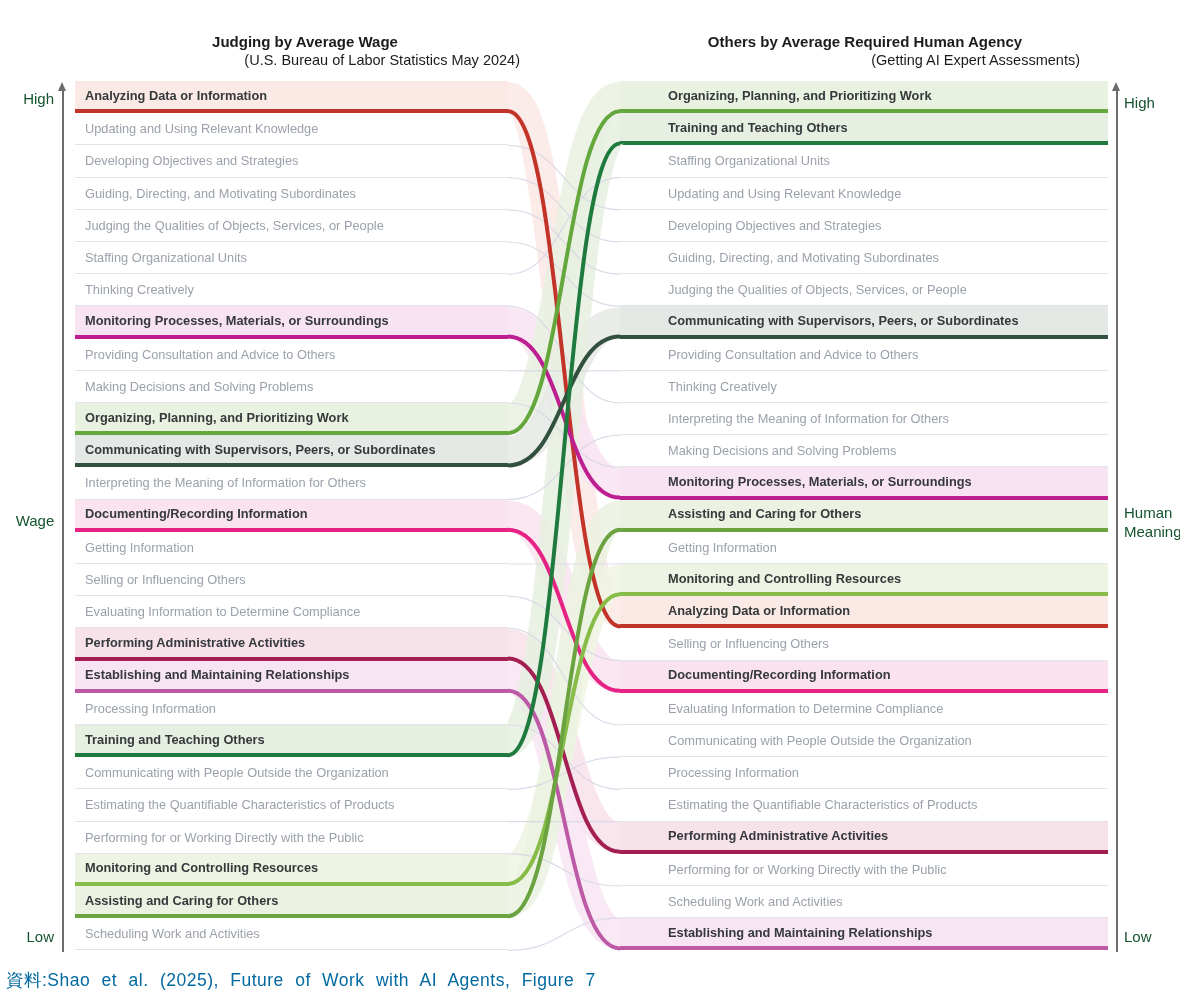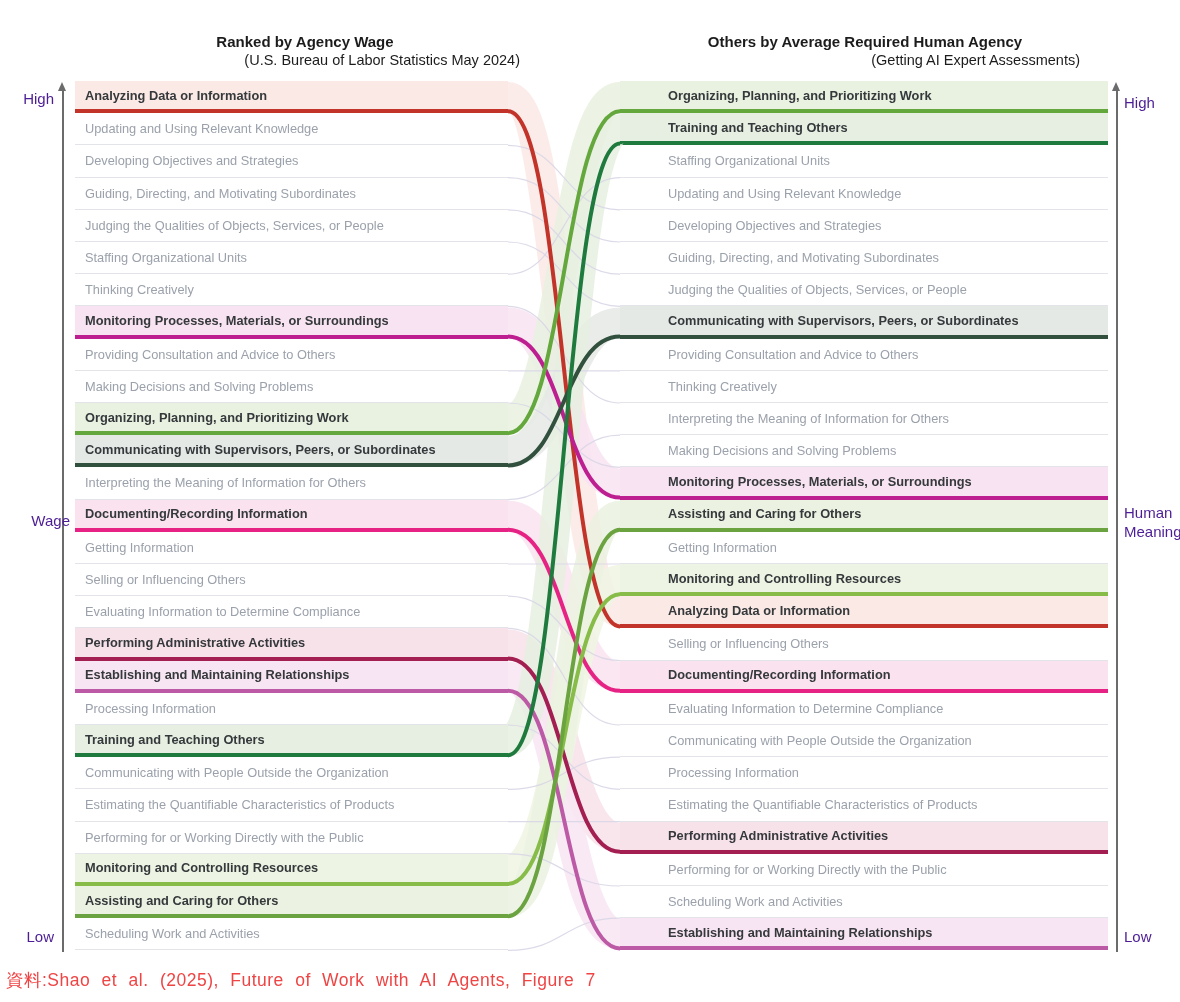--- a/index.html
+++ b/index.html
@@ -4,52 +4,52 @@
 <style>
   html,body{margin:0;padding:0;background:#ffffff;}
   body{font-family:"Liberation Sans","DejaVu Sans",sans-serif;width:1180px;height:1002px;position:relative;overflow:hidden;}
   .fig{position:absolute;inset:0;background:#fff;}
   .title{position:absolute;left:0;top:4px;width:1180px;text-align:center;font-size:21px;font-weight:bold;color:#000;letter-spacing:1px;}
   .colhead{position:absolute;text-align:center;color:#1c1c1c;}
   .colhead .h1{font-size:15px;font-weight:bold;line-height:19px;}
   .colhead .h2{font-size:14.5px;font-weight:normal;line-height:19px;text-align:right;}
   .axis-line{position:absolute;width:1.6px;background:#6b6b6b;}
   .axis-arrow{position:absolute;width:0;height:0;border-left:4.5px solid transparent;border-right:4.5px solid transparent;border-bottom:9px solid #6b6b6b;}
-  .axis-label{position:absolute;font-size:15px;color:#4c1d95;}
+  .axis-label{position:absolute;font-size:15px;color:#14532d;}
   .al-right{text-align:left;}
   .al-left{text-align:right;}
   .rows{position:absolute;}
   .row{position:absolute;box-sizing:border-box;display:flex;align-items:center;border-bottom:1px solid #e3e3ea;}
   .row .lbl{font-size:12.8px;color:#9ba1ab;white-space:nowrap;}
   .row.hl{border-bottom-width:4px;border-bottom-style:solid;}
   .row.hl .lbl{font-weight:bold;color:#35393c;}
   .rows-left .row{padding-left:10px;}
   .rows-right .row{padding-left:48px;}
   svg#ribbons{position:absolute;overflow:visible;}
-  .source{position:absolute;left:6px;top:968px;font-size:17.5px;color:#ef4444;word-spacing:6px;letter-spacing:0.5px;}
+  .source{position:absolute;left:6px;top:968px;font-size:17.5px;color:#0369a1;word-spacing:6px;letter-spacing:0.5px;}
 </style>
 </head>
 <body>
 
 <div class="fig">
 
 
   <div class="colhead" style="left:90px;top:32px;width:430px;">
-    <div class="h1">Ranked by Agency Wage</div>
+    <div class="h1">Judging by Average Wage</div>
     <div class="h2">(U.S. Bureau of Labor Statistics May 2024)</div>
   </div>
   <div class="colhead" style="left:650px;top:32px;width:430px;">
     <div class="h1">Others by Average Required Human Agency</div>
     <div class="h2">(Getting AI Expert Assessments)</div>
   </div>
 
   <div class="axis-line" style="left:62px;top:90px;height:862px;"></div>
   <div class="axis-arrow" style="left:58.3px;top:82px;"></div>
   <div class="axis-label al-left" style="left:0px;top:90px;width:54px;">High</div>
-  <div class="axis-label al-left" style="left:16px;top:512px;width:54px;">Wage</div>
+  <div class="axis-label al-left" style="left:8px;top:512px;width:54px;text-align:center;">Wage</div>
   <div class="axis-label al-left" style="left:0px;top:928px;width:54px;">Low</div>
 
   <div class="axis-line" style="left:1116px;top:90px;height:862px;"></div>
   <div class="axis-arrow" style="left:1112.3px;top:82px;"></div>
   <div class="axis-label al-right" style="left:1124px;top:94px;width:56px;">High</div>
   <div class="axis-label al-right" style="left:1124px;top:503px;width:56px;line-height:19px;">Human Meaning</div>
   <div class="axis-label al-right" style="left:1124px;top:928px;width:56px;">Low</div>
 
   <div class="rows rows-left" id="rows-left" style="left:75px;top:81px;width:433px;height:870px;">
       <div class="row hl" style="top: 0px; left: 0px; width: 100%; height: 32.2px; background: rgb(251, 233, 229); border-bottom-color: rgb(194, 52, 42);">

